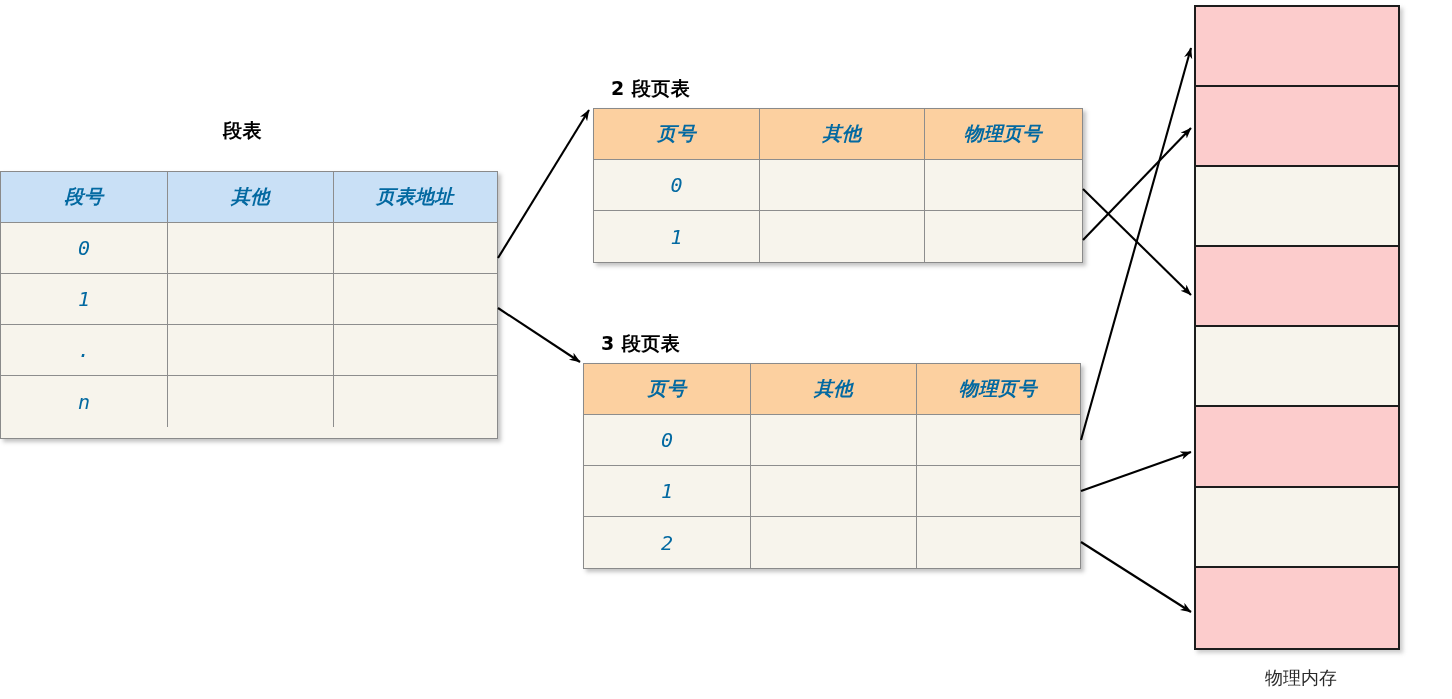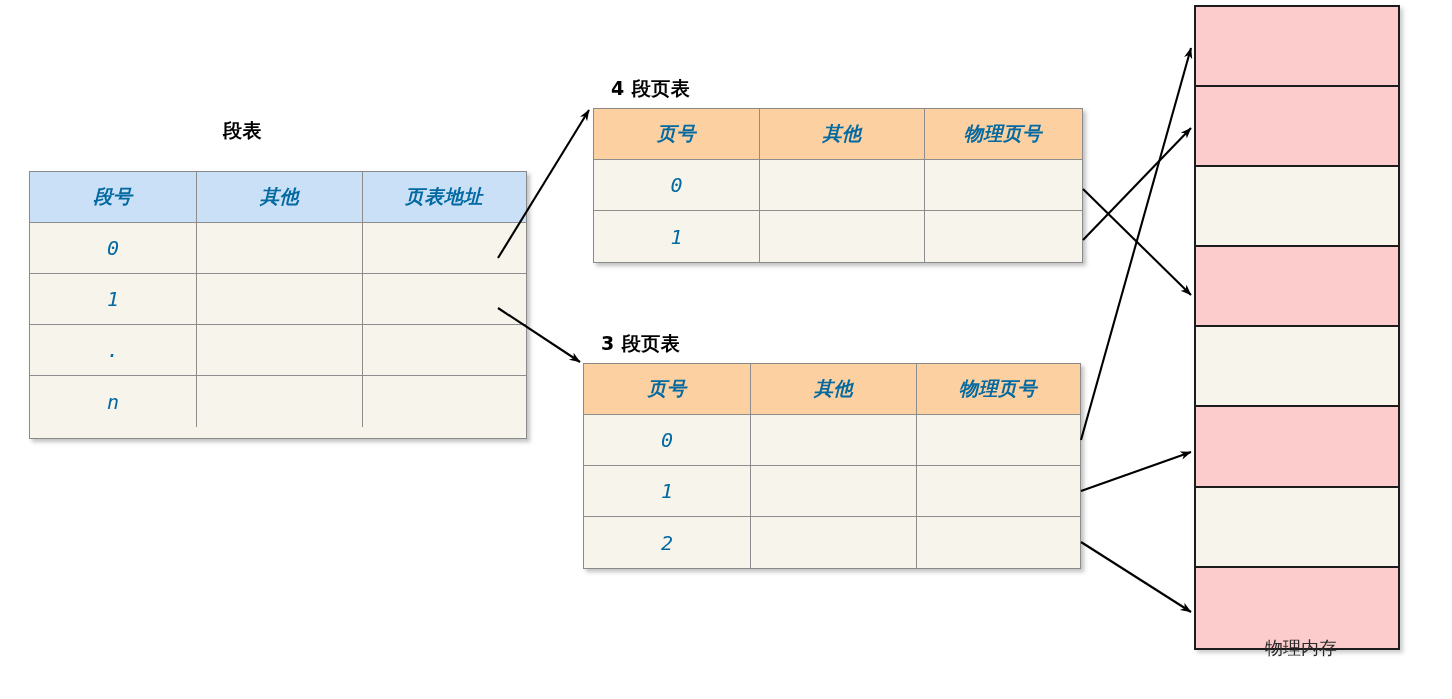--- a/index.html
+++ b/index.html
@@ -31,21 +31,21 @@
     white-space: nowrap;
     letter-spacing: 0.5px;
   }
   #seg-table-title { left: 223px; top: 118px; font-family: Liberation Mono, monospace; }
   #pt0-title { left: 611px; top: 76px; }
   #pt1-title { left: 601px; top: 331px; }
 
   .mem-caption {
     position: absolute;
     left: 1265px;
-    top: 636px;
+    top: 666px;
     font-size: 18px;
     font-weight: normal;
     color: #2a2a2a;
     white-space: nowrap;
   }
 
   
   .table {
     position: absolute;
     box-sizing: border-box;
@@ -73,21 +73,21 @@
   }
   .tcell:last-child { border-right: none; }
   .head .tcell {
     font-weight: bold;
     font-size: 19px;
     letter-spacing: 0.5px;
   }
   .body-cell { font-family: "DejaVu Sans Mono", "Liberation Mono", monospace; font-size: 20px; }
 
   
-  #segment-table { left: 0px; top: 171px; width: 498px; height: 268px; margin-left: 29px; }
+  #segment-table { left: 0px; top: 171px; width: 498px; height: 268px; }
   #segment-table .head { background: #c9e0f6; }
   #segment-table .trow { height: 51px; }
   #segment-table .trow.datarow { height: 51px; }
   #segment-table .c0 { width: 167px; }
   #segment-table .c1 { width: 166px; }
   #segment-table .c2 { width: 162px; }
 
   
   #page-table-0 { left: 593px; top: 108px; width: 490px; height: 155px; }
   #page-table-0 .head { background: #fcd0a0; }
@@ -161,21 +161,21 @@
       <div class="tcell c1 body-cell"></div>
       <div class="tcell c2 body-cell"></div>
     </div>
     <div class="trow datarow">
       <div class="tcell c0 body-cell">n</div>
       <div class="tcell c1 body-cell"></div>
       <div class="tcell c2 body-cell"></div>
     </div>
   </div>
 
-  <div class="title" id="pt0-title">4 段页表</div>
+  <div class="title" id="pt0-title">2 段页表</div>
 
   <div class="table" id="page-table-0">
     <div class="trow head">
       <div class="tcell c0">页号</div>
       <div class="tcell c1">其他</div>
       <div class="tcell c2">物理页号</div>
     </div>
     <div class="trow">
       <div class="tcell c0 body-cell">0</div>
       <div class="tcell c1 body-cell"></div>

